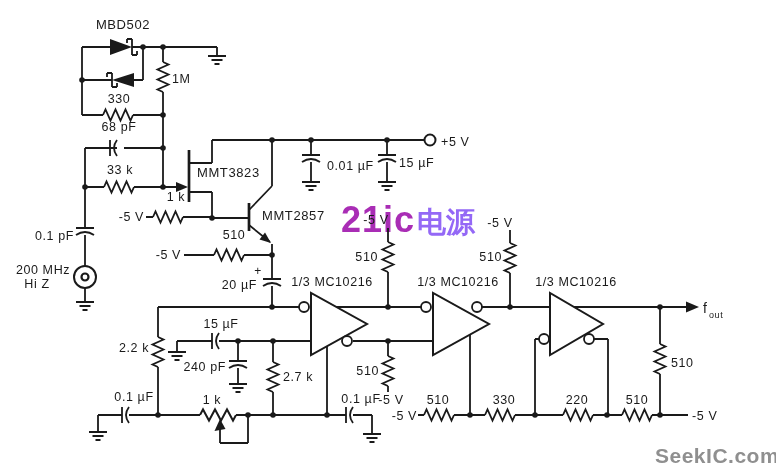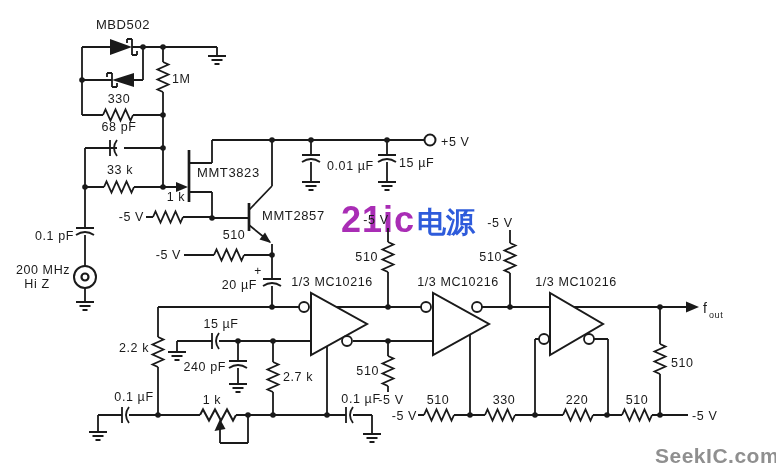--- a/index.html
+++ b/index.html
@@ -1,21 +1,21 @@
 <!DOCTYPE html>
 <html><head>
 <meta charset="utf-8">
 <style>
   html,body{margin:0;padding:0;background:#fff;}
   #canvas{position:relative;width:776px;height:474px;background:#ffffff;overflow:hidden;
           font-family:"Liberation Sans",sans-serif;}
   #schem{position:absolute;left:0;top:0;z-index:2;}
   .wm-center{position:absolute;left:341px;top:202px;z-index:1;line-height:1;opacity:.92;}
   .wm-brand{font-size:36px;font-weight:bold;color:#a21caf;letter-spacing:1px;}
-  .wm-cn{font-size:29px;color:#1d4ed8;font-weight:bold;margin-left:2px;}
+  .wm-cn{font-size:29px;color:#8b5cf6;font-weight:bold;margin-left:2px;}
   .wm-url{font-size:24px;color:#aeaeae;margin-top:-9px;letter-spacing:.5px;}
   .wm-corner{position:absolute;left:655px;top:444px;z-index:1;font-size:21px;font-weight:bold;
              color:#8f8f8f;letter-spacing:.5px;}
   svg text{font-family:"Liberation Sans",sans-serif;fill:#1a1a1a;letter-spacing:.6px;}
   .wire{stroke:#1a1a1a;stroke-width:1.8;fill:none;}
   .bar{stroke:#1a1a1a;stroke-width:2.7;fill:none;}
   .sym{stroke:#1a1a1a;stroke-width:1.8;fill:none;}
   .tri{stroke:#1a1a1a;stroke-width:2;fill:#fff;}
   .bub{stroke:#1a1a1a;stroke-width:1.8;fill:#fff;}
   .dot{fill:#1a1a1a;stroke:none;}

